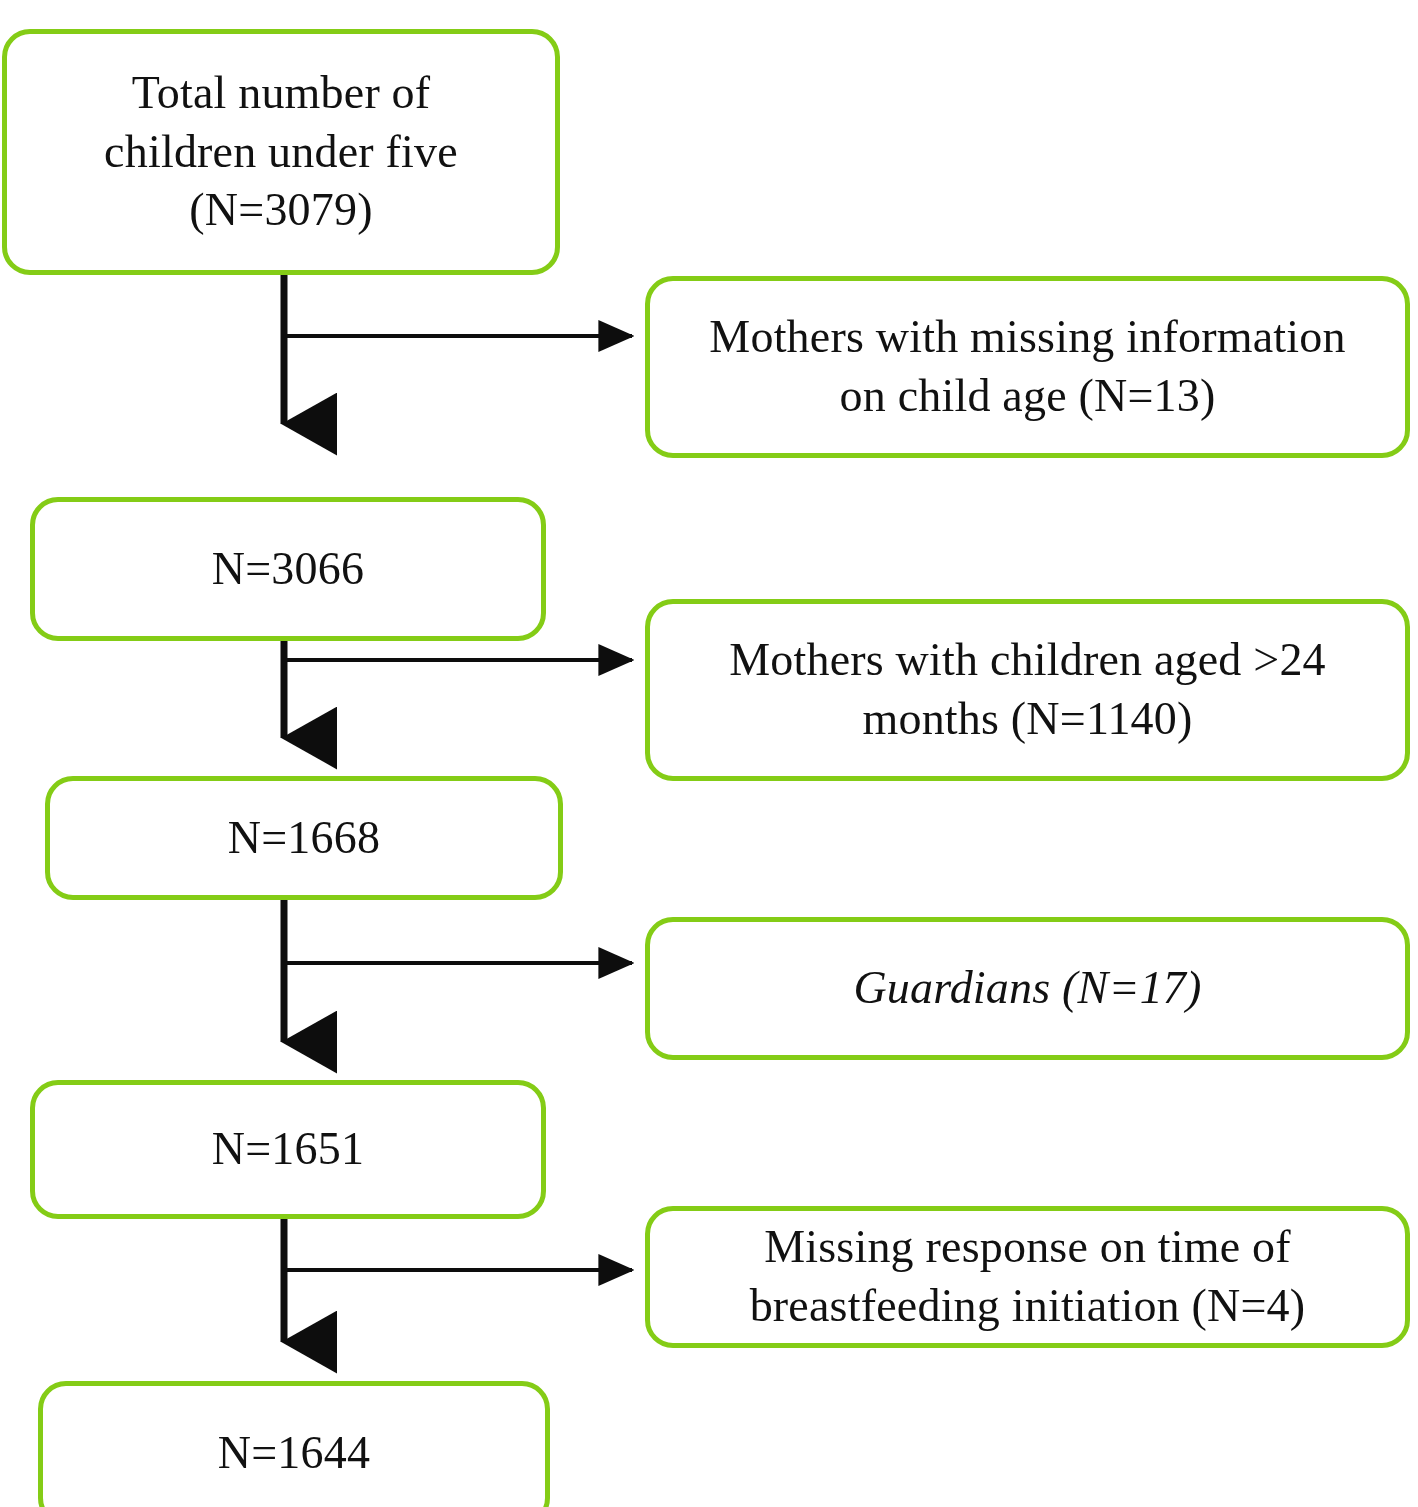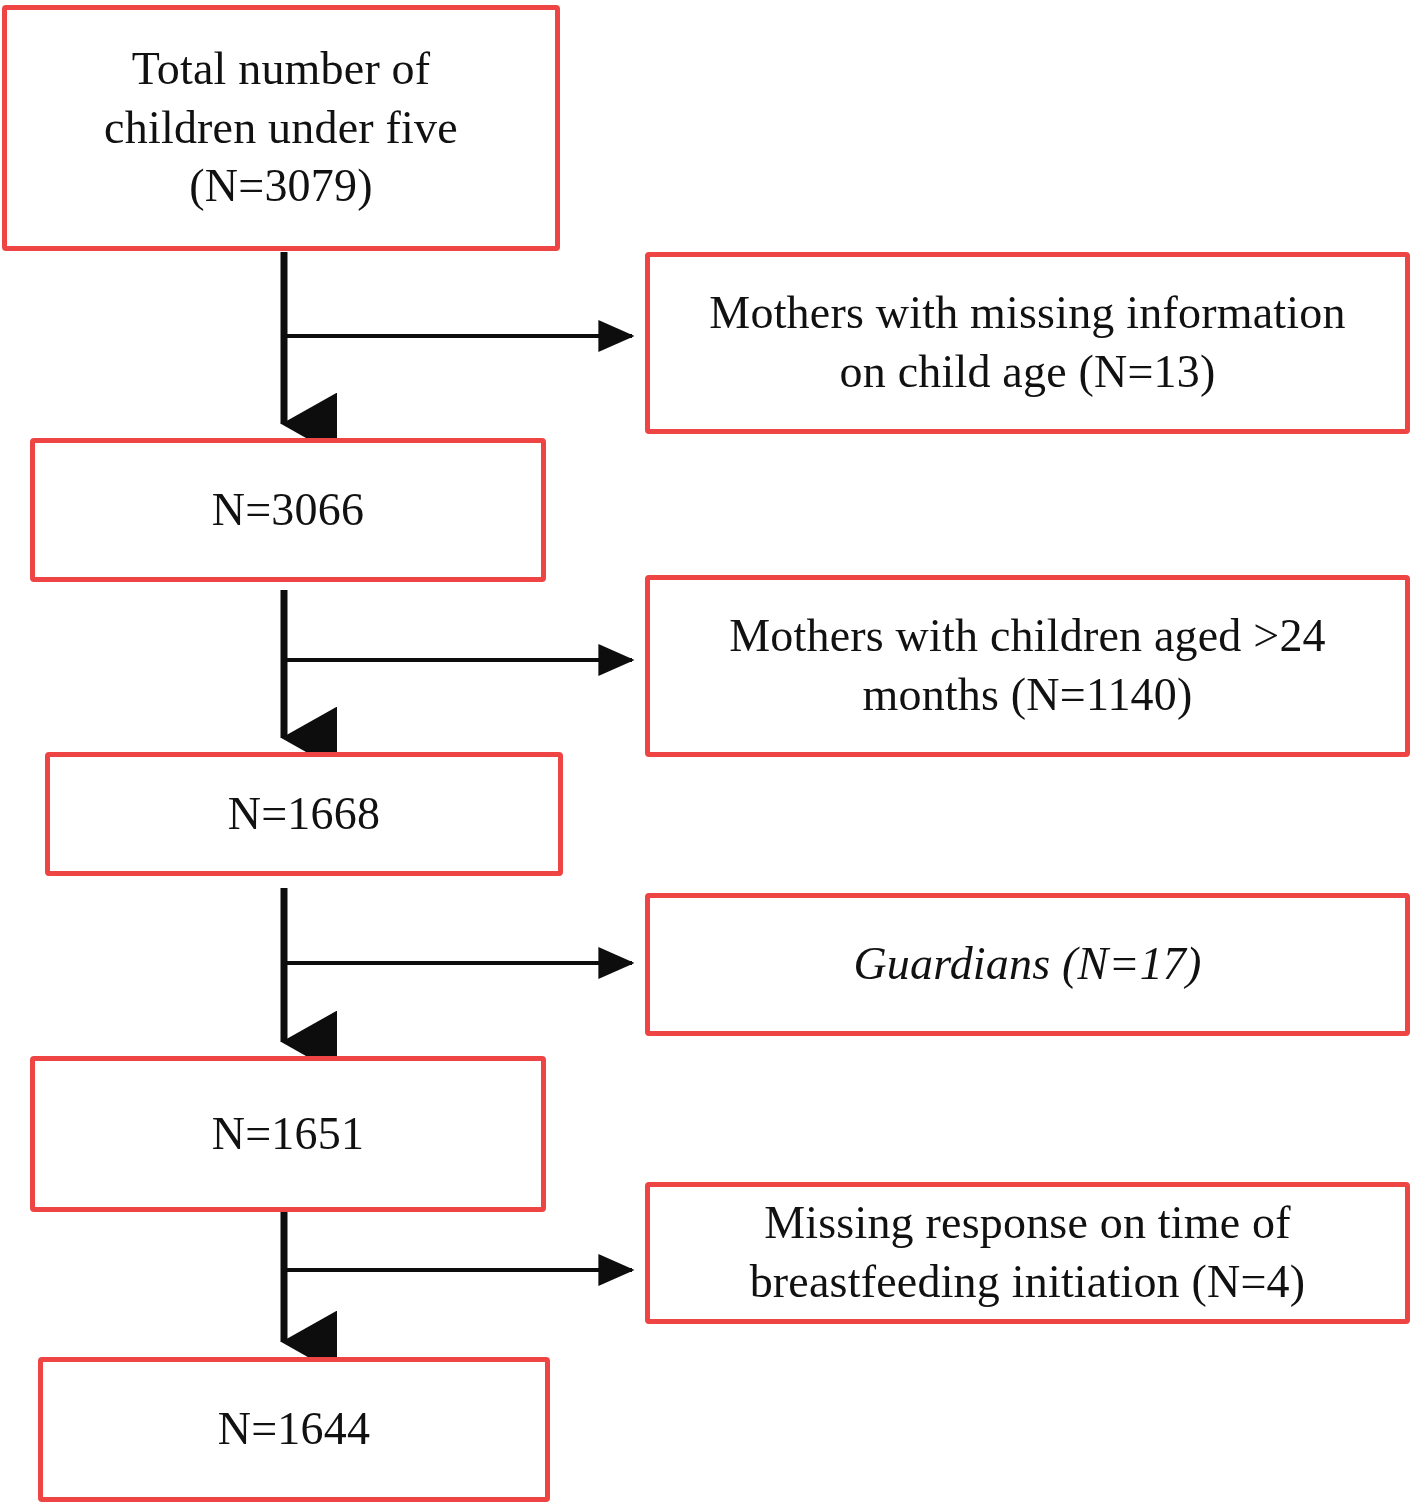--- a/index.html
+++ b/index.html
@@ -18,33 +18,34 @@
   #flow-svg {
     position: absolute;
     left: 0;
     top: 0;
     width: 1418px;
     height: 1507px;
   }
   .node-box {
     position: absolute;
     box-sizing: border-box;
-    border: 5px solid #ef4444;
-    border-radius: 4px;
+    border: 5px solid #84cc16;
+    border-radius: 28px;
     background: #ffffff;
     display: flex;
     align-items: center;
     justify-content: center;
     text-align: center;
     color: #111111;
     font-family: "Liberation Serif", "DejaVu Serif", serif;
     font-size: 46px;
     line-height: 1.28;
     padding: 6px 18px;
     letter-spacing: 0.2px;
+    margin-top: 24px;
   }
   .node-box .node-text {
     display: block;
     width: 100%;
   }
   .box-terminal {
     font-size: 46px;
   }
 </style>
 </head>
@@ -78,29 +79,29 @@
   </svg>
 
   <div class="node-box" style="left:2px; top:5px; width:558px; height:246px;">
     <span class="node-text">
       <span>Total number of</span><br>
       <span>children under five</span><br>
       <span>(N=3079)</span>
     </span>
   </div>
 
-  <div class="node-box box-terminal" style="left:30px; top:438px; width:516px; height:144px;">
+  <div class="node-box box-terminal" style="left:30px; top:473px; width:516px; height:144px;">
     <span class="node-text">N=3066</span>
   </div>
 
   <div class="node-box box-terminal" style="left:45px; top:752px; width:518px; height:124px;">
     <span class="node-text">N=1668</span>
   </div>
 
-  <div class="node-box box-terminal" style="left:30px; top:1056px; width:516px; height:156px;">
+  <div class="node-box box-terminal" style="left:30px; top:1056px; width:516px; height:139px;">
     <span class="node-text">N=1651</span>
   </div>
 
   <div class="node-box box-terminal" style="left:38px; top:1357px; width:512px; height:145px;">
     <span class="node-text">N=1644</span>
   </div>
 
   <div class="node-box" style="left:645px; top:252px; width:765px; height:182px;">
     <span class="node-text">
       <span>Mothers with missing information</span><br>

